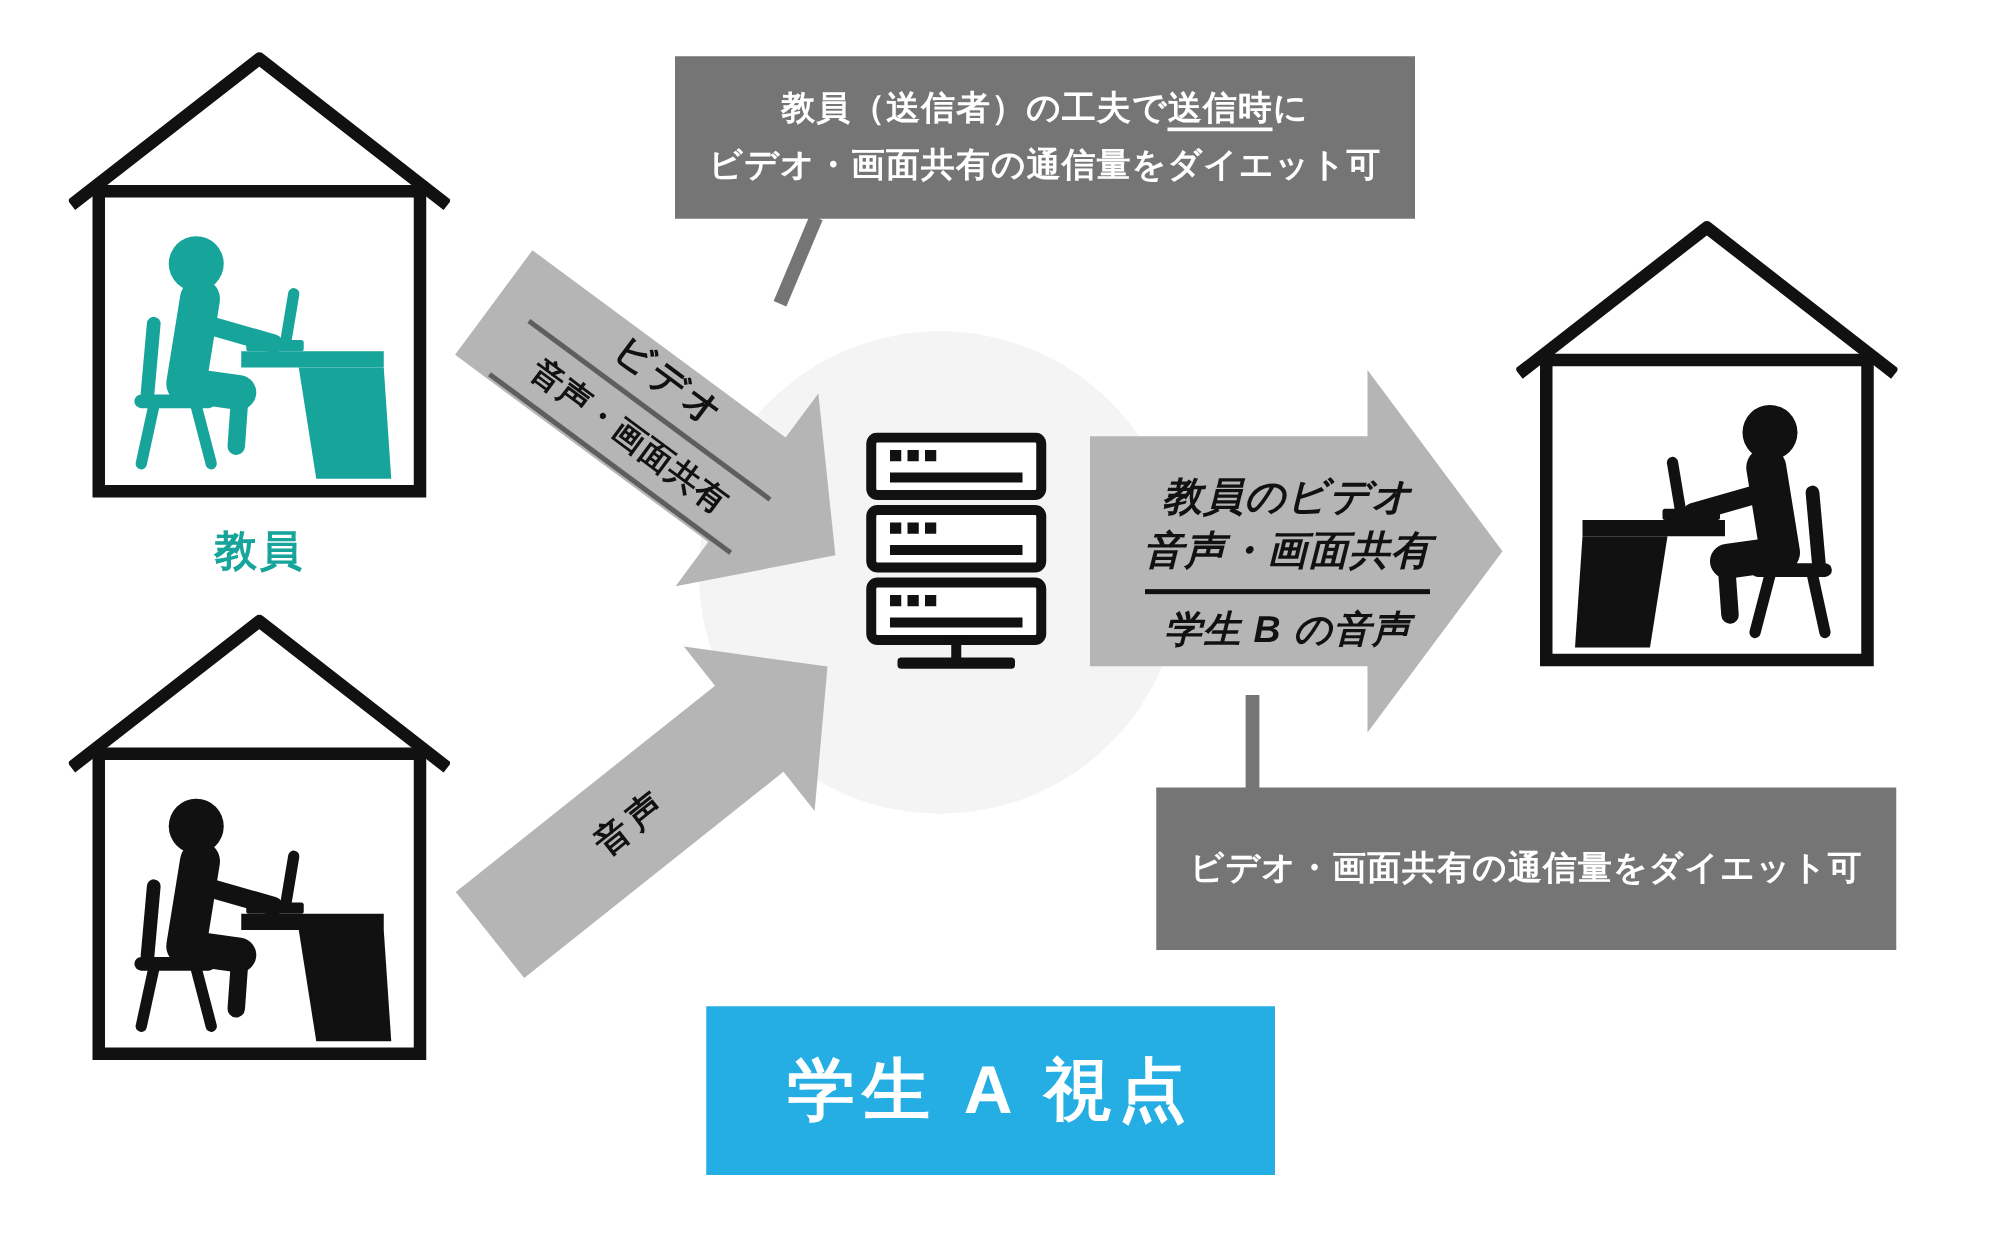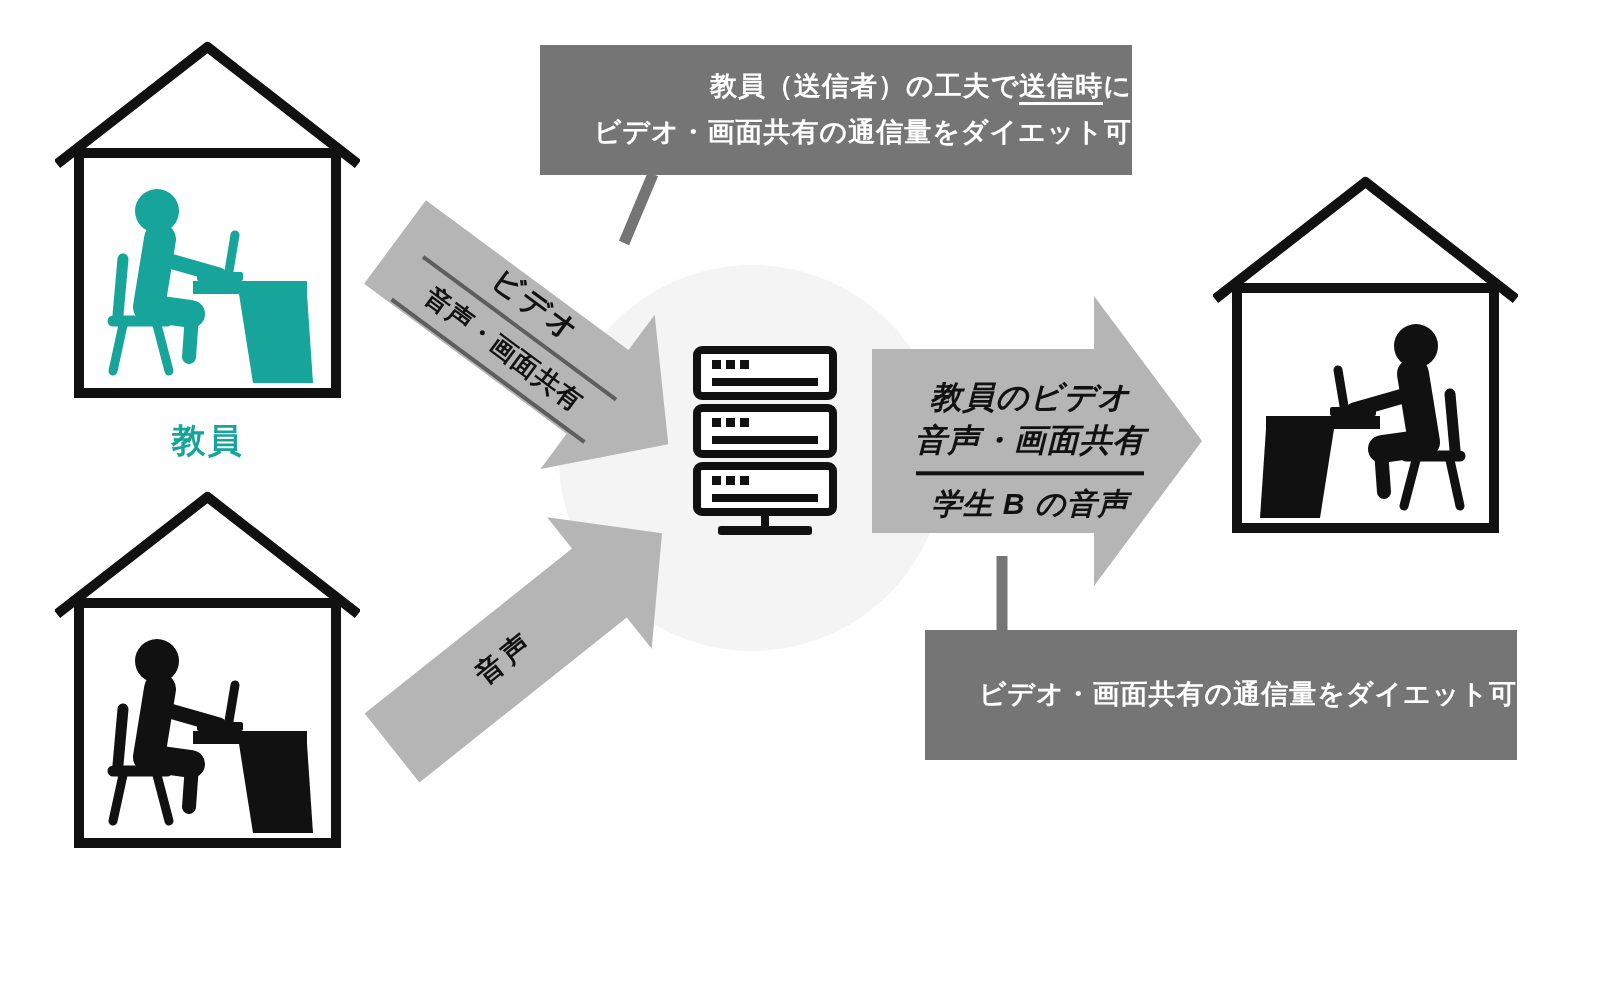--- a/index.html
+++ b/index.html
@@ -52,21 +52,21 @@
     left:1030px;top:450px;width:280px;
     transform:translate(-50%,-50%);
     font-style:italic;
   }
   .flow-label-right .l1{font-size:32px;font-weight:800;letter-spacing:1px;line-height:1.35;}
   .flow-label-right .l2{font-size:32px;font-weight:800;letter-spacing:1px;line-height:1.35;}
   .flow-label-right .sep{height:4px;background:var(--ink);margin:9px 26px;}
   .flow-label-right .l3{font-size:30px;font-weight:800;letter-spacing:1px;line-height:1.3;margin-top:6px;}
   .callout{
     position:absolute;width:592px;height:130px;background:var(--box-gray);color:#fff;
-    display:flex;flex-direction:column;justify-content:center;align-items:flex-end;
+    display:flex;flex-direction:column;justify-content:center;align-items:center;
     font-size:27px;font-weight:700;letter-spacing:1px;line-height:1.7;
   }
   .callout-top{left:540px;top:45px;}
   .callout-bottom{left:925px;top:630px;}
   .callout .ul{border-bottom:3px solid #fff;padding-bottom:1px;}
   .banner{
     position:absolute;left:565px;top:805px;width:455px;height:135px;
     background:var(--banner-cyan);color:#fff;
     display:flex;align-items:center;justify-content:center;
     font-size:54px;font-weight:800;letter-spacing:6px;
@@ -190,14 +190,15 @@
     <div class="line">
       <span>教員（送信者）の工夫で</span><span class="ul">送信時</span><span>に</span>
     </div>
     <div class="line">ビデオ・画面共有の通信量をダイエット可</div>
   </div>
 
   <div class="callout callout-bottom">
     <div class="line">ビデオ・画面共有の通信量をダイエット可</div>
   </div>
 
+  <div class="banner">学生 A 視点</div>
 
 </div>
 
 </body></html>

